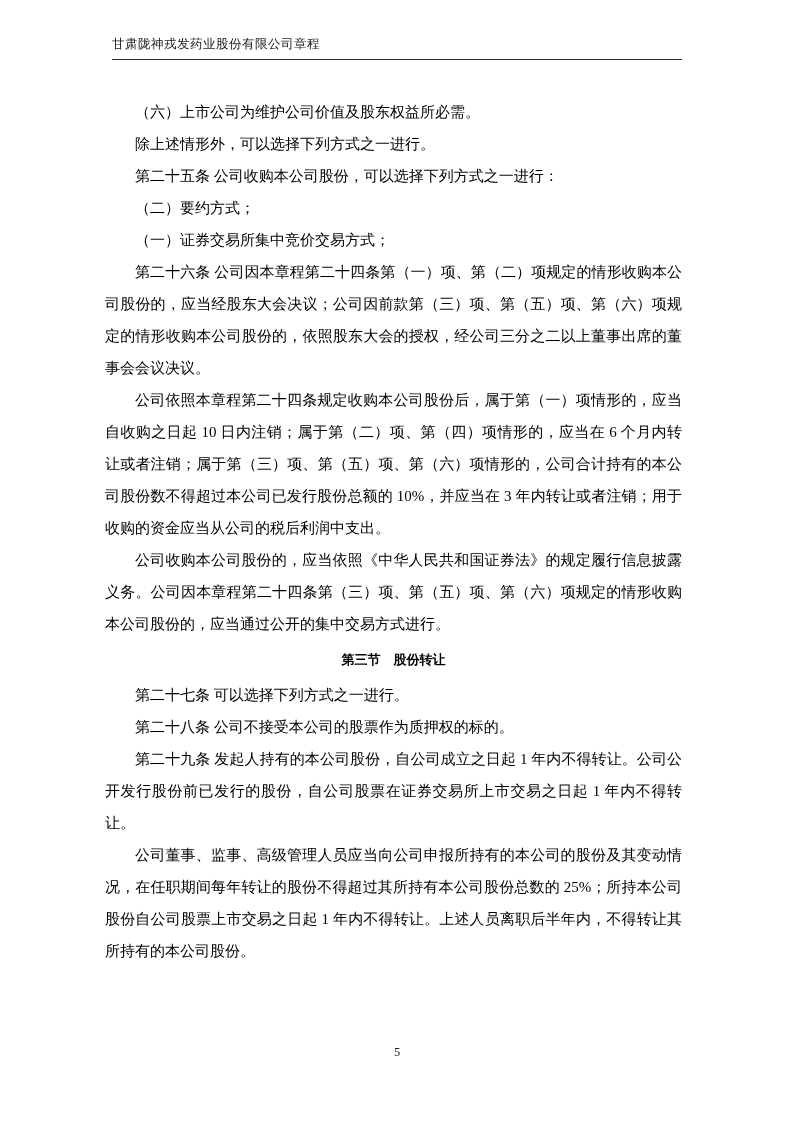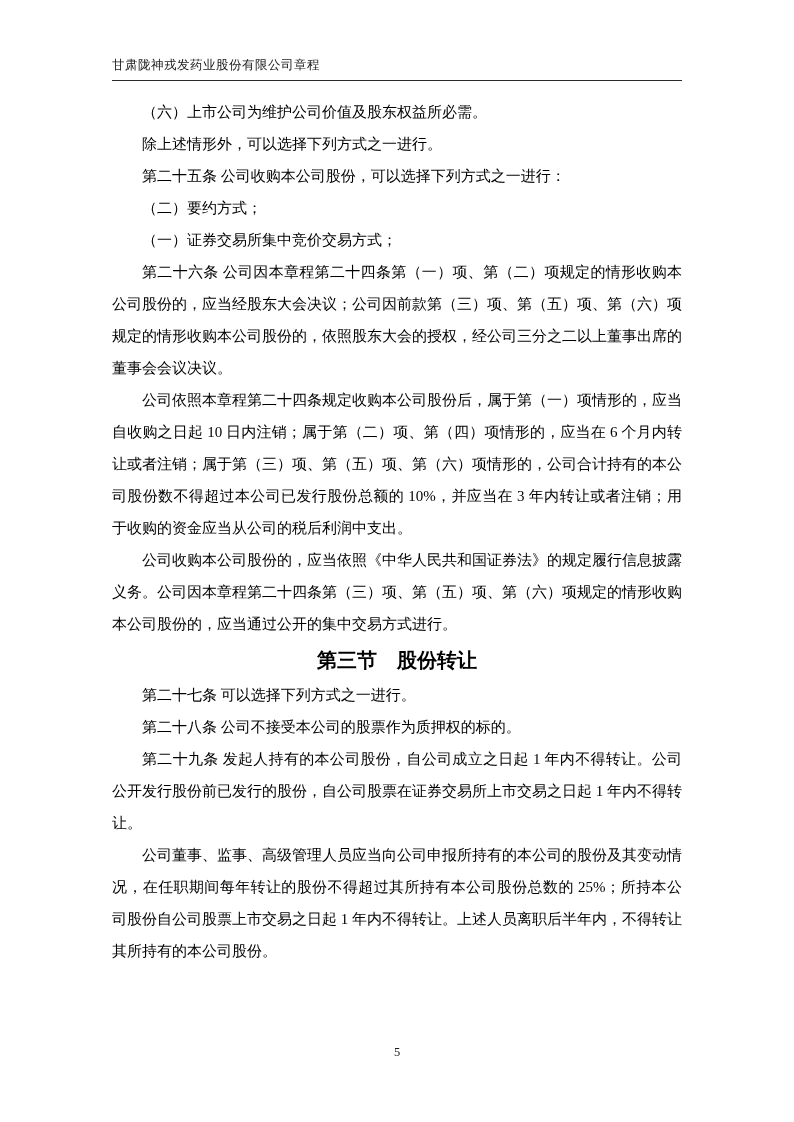--- a/index.html
+++ b/index.html
@@ -9,45 +9,45 @@
     width: 794px;
     height: 1122px;
     margin: 0 auto;
     background: #ffffff;
     color: #000000;
     font-family: "Liberation Serif", "DejaVu Serif", serif;
     overflow: hidden;
   }
   .header {
     position: absolute;
-    top: 57px;
+    top: 36px;
     left: 112px;
     right: 112px;
     font-size: 12.5px;
     letter-spacing: 0.5px;
     color: #1a1a1a;
     padding-bottom: 6px;
     border-bottom: 1px solid #2a2a2a;
   }
   .content {
     position: absolute;
     top: 96px;
-    left: 112px;
+    left: 105px;
     right: 112px;
     font-size: 15px;
     line-height: 32px;
     text-align: justify;
   }
   .para { text-indent: 2em; }
   .para b { font-weight: normal; }
   .heading {
     text-align: center;
     text-indent: 0;
     font-weight: bold;
-    font-size: 20px;
+    font-size: 13px;
     margin: 4px 0 3px 0;
   }
   .footer {
     position: absolute;
     bottom: 62px;
     left: 0;
     right: 0;
     text-align: center;
     font-size: 12.5px;
     color: #1a1a1a;

